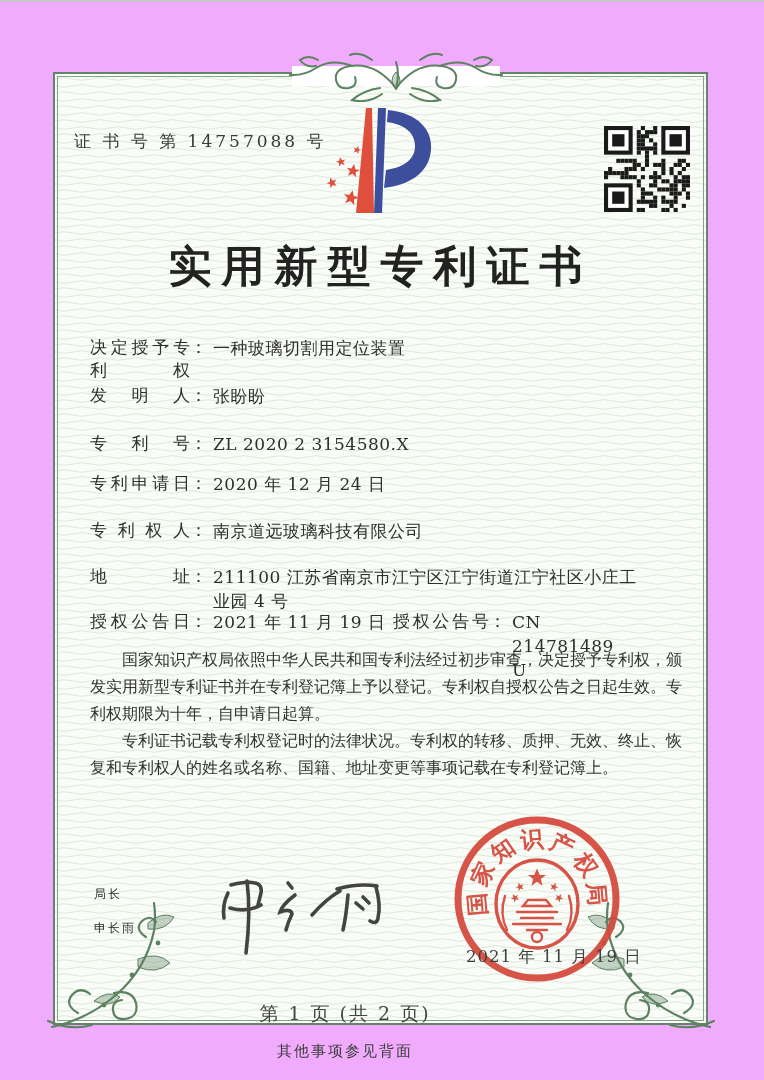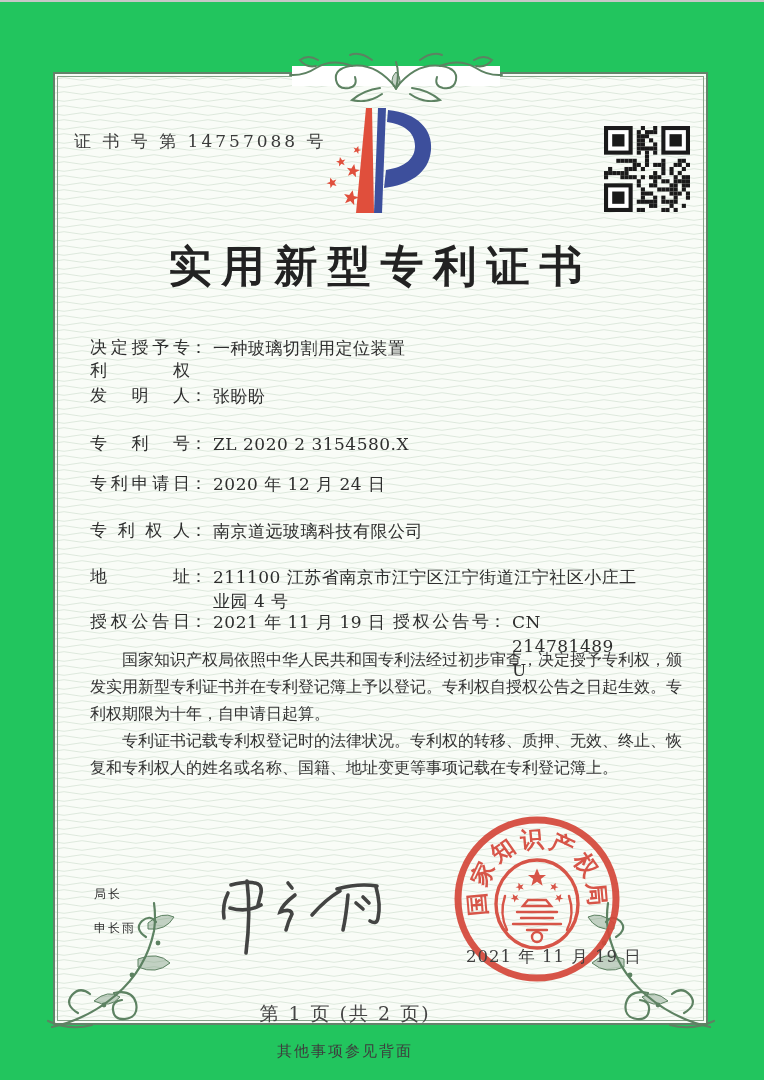--- a/index.html
+++ b/index.html
@@ -1,16 +1,16 @@
 <!DOCTYPE html>
 <html><head>
 <meta charset="utf-8">
 <style>
   html,body{margin:0;padding:0;background:#ffffff;}
-  .page{position:relative;width:764px;height:1080px;background:#22c55e;overflow:hidden;
+  .page{position:relative;width:764px;height:1080px;background:#f0abfc;overflow:hidden;
         font-family:"DejaVu Serif","Liberation Serif",serif;}
   .top-edge{position:absolute;left:0;top:0;width:764px;height:2px;background:#c7c7c7;}
   
   .frame{position:absolute;left:53px;top:72px;width:651px;height:949px;
          border:2px solid #63836a;background:#f9fcf7;}
   .frame-inner{position:absolute;left:2px;top:2px;right:2px;bottom:2px;border:1px solid #85a188;}
   .waves{position:absolute;left:0;top:0;}
   .abs{position:absolute;}
   .cert-no{position:absolute;left:74px;top:130px;font-size:17px;letter-spacing:3px;color:#3a3a3a;}
   .title{position:absolute;left:53px;top:238px;width:655px;text-align:center;

